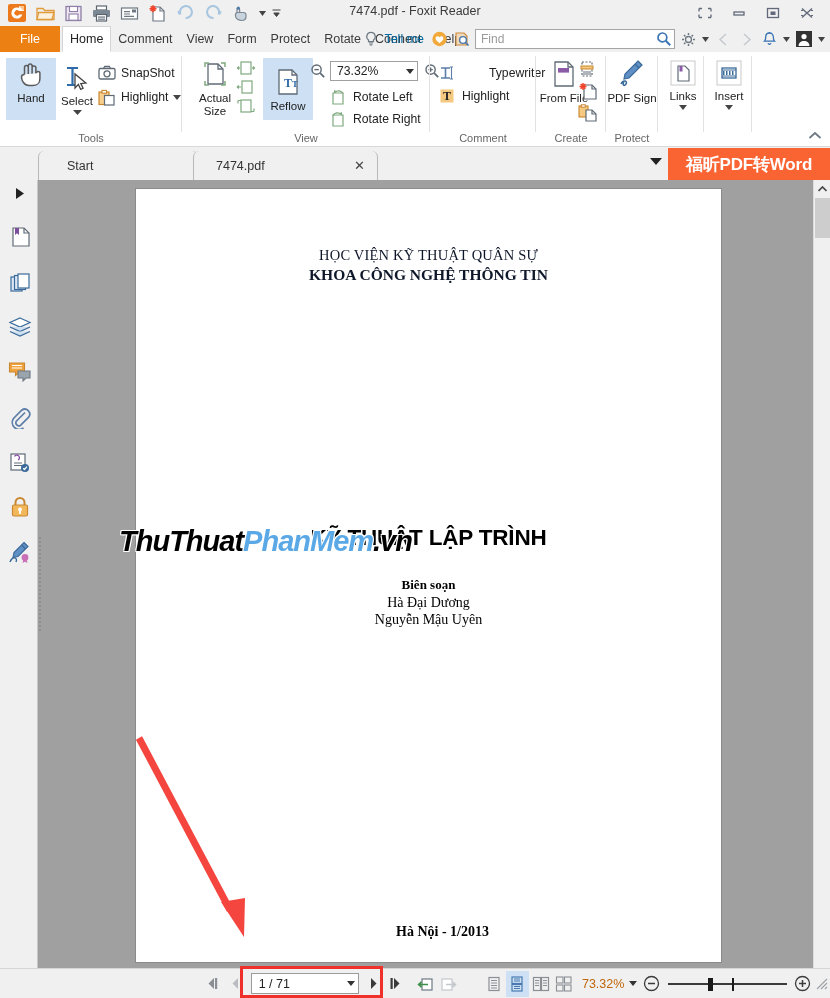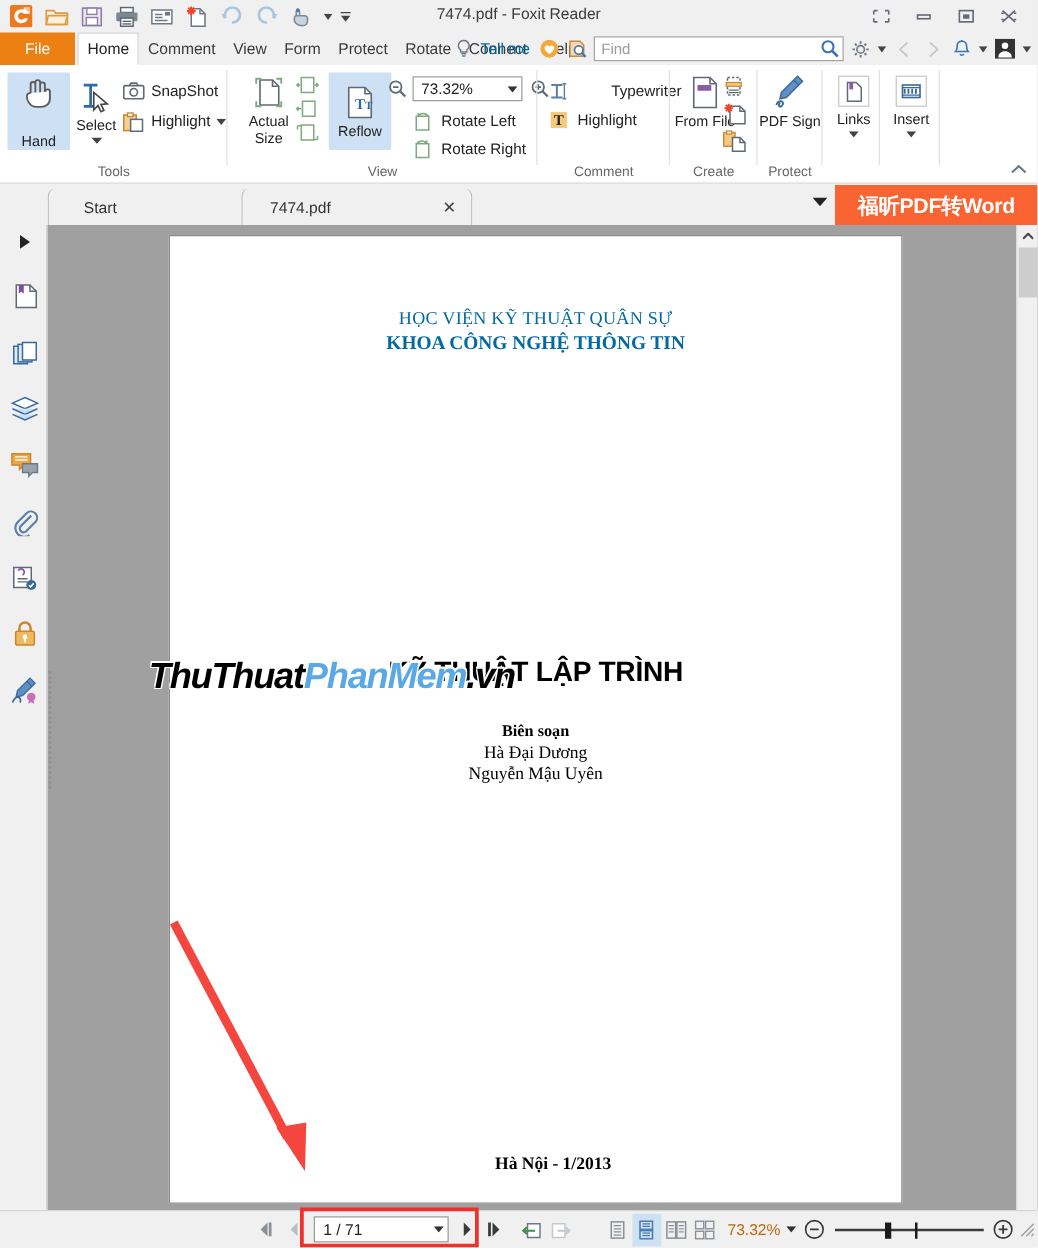--- a/index.html
+++ b/index.html
@@ -148,21 +148,21 @@
   .docarea {
     position: absolute; left: 45px; top: 0; right: 0; bottom: 0; background: #a0a0a0;
     overflow: hidden;
   }
   .page {
     position: absolute; left: 90px; top: 8px; width: 587px; height: 775px;
     background: #fff; border: 1px solid #8a8a8a;
   }
   .p-head {
     position: absolute; top: 58px; left: 0; width: 100%; text-align: center;
-    font-family: "Liberation Serif", serif; color: #0369a1;
+    font-family: "Liberation Serif", serif; color: #0f172a;
   }
   .p-head .l1 { font-size: 14.5px; letter-spacing: 0.2px; }
   .p-head .l2 { font-size: 15.5px; font-weight: bold; margin-top: 2px; }
   .p-mid { position: absolute; top: 333px; left: 0; width: 100%; text-align: center; }
   .p-mid .m1 { font-family:"Liberation Serif",serif; font-size: 13.5px; font-weight: bold; }
   .p-mid .m2 { font-family:"Liberation Sans",sans-serif; font-size: 22.5px; font-weight: bold; margin-top:3px; letter-spacing:-0.2px;}
   .p-mid .m3 { font-family:"Liberation Serif",serif; font-size: 13px; font-weight: bold; margin-top: 26px; }
   .p-mid .m4 { font-family:"Liberation Serif",serif; font-size: 14px; margin-top: 2px; }
   .p-mid .m5 { font-family:"Liberation Serif",serif; font-size: 14px; margin-top: 1px; }
   .p-foot {
@@ -411,21 +411,21 @@
         <svg width="7" height="5" viewBox="0 0 7 5">
             <path d="M0 0h7L3.5 5z" fill="#444"></path>
           </svg>
       </div>
     </div>
   </div>
 
   <div class="ribbon">
 
     <div class="rgroup" style="left:0; width:182px;">
-      <div class="bigbtn sel" style="left:6px; top:6px; height:62px; justify-content:space-between;">
+      <div class="bigbtn sel" style="left:6px; top:6px; height:62px; justify-content:flex-start;">
         <svg width="32" height="32" viewBox="0 0 32 32">
             <path d="M9.5 17V9.5a1.9 1.9 0 0 1 3.8 0V16M13.3 16V8a1.9 1.9 0 0 1 3.8 0v8M17.1 16.5V9.8a1.9 1.9 0 0 1 3.8 0V18" fill="none" stroke="#5b5b5b" stroke-width="1.5"></path>
             <path d="M9.5 16.5c-1.8 0-3 1-3 2.6 0 3.4 2.6 8.4 7.6 8.4h3.6c4 0 7.2-2.4 7.2-6.6v-5.6a1.8 1.8 0 0 0-3.6 0" fill="#fff" stroke="#5b5b5b" stroke-width="1.5"></path>
           </svg>
         <div class="lbl">Hand</div>
       </div>
       <div class="bigbtn" style="left:52px; top:6px; height:62px; justify-content:center;">
         <svg width="32" height="30" viewBox="0 0 32 30">
             <path d="M6 5h11M11.5 5v17M6 22h11" stroke="#2e6ba8" stroke-width="2.2" fill="none"></path>
             <path d="M14 11l0 14 3.4-3.6 2.3 5 2.4-1.1-2.3-4.8 5-0.4z" fill="#fff" stroke="#444" stroke-width="1.3"></path>

